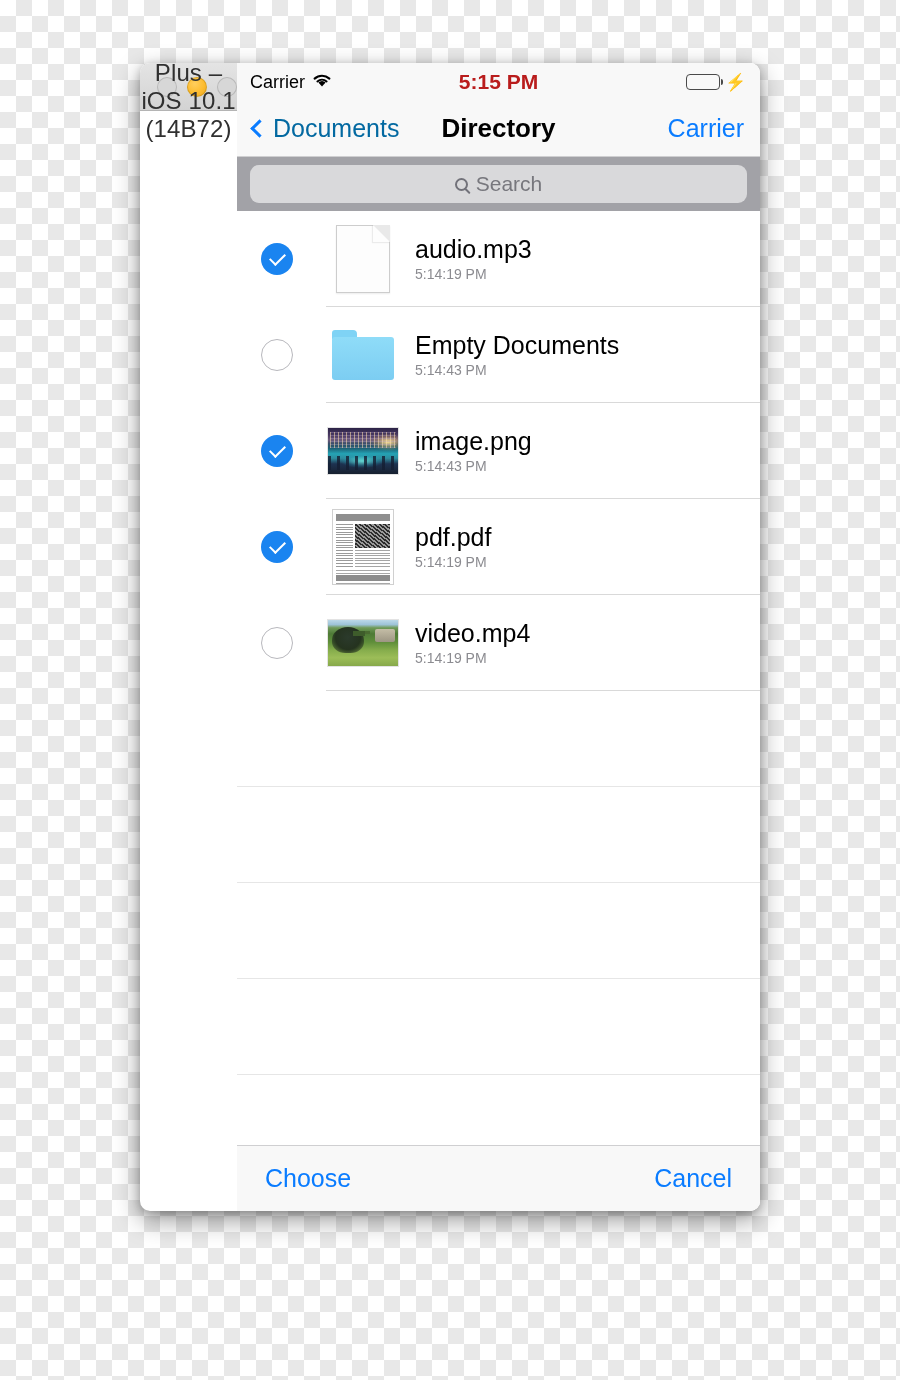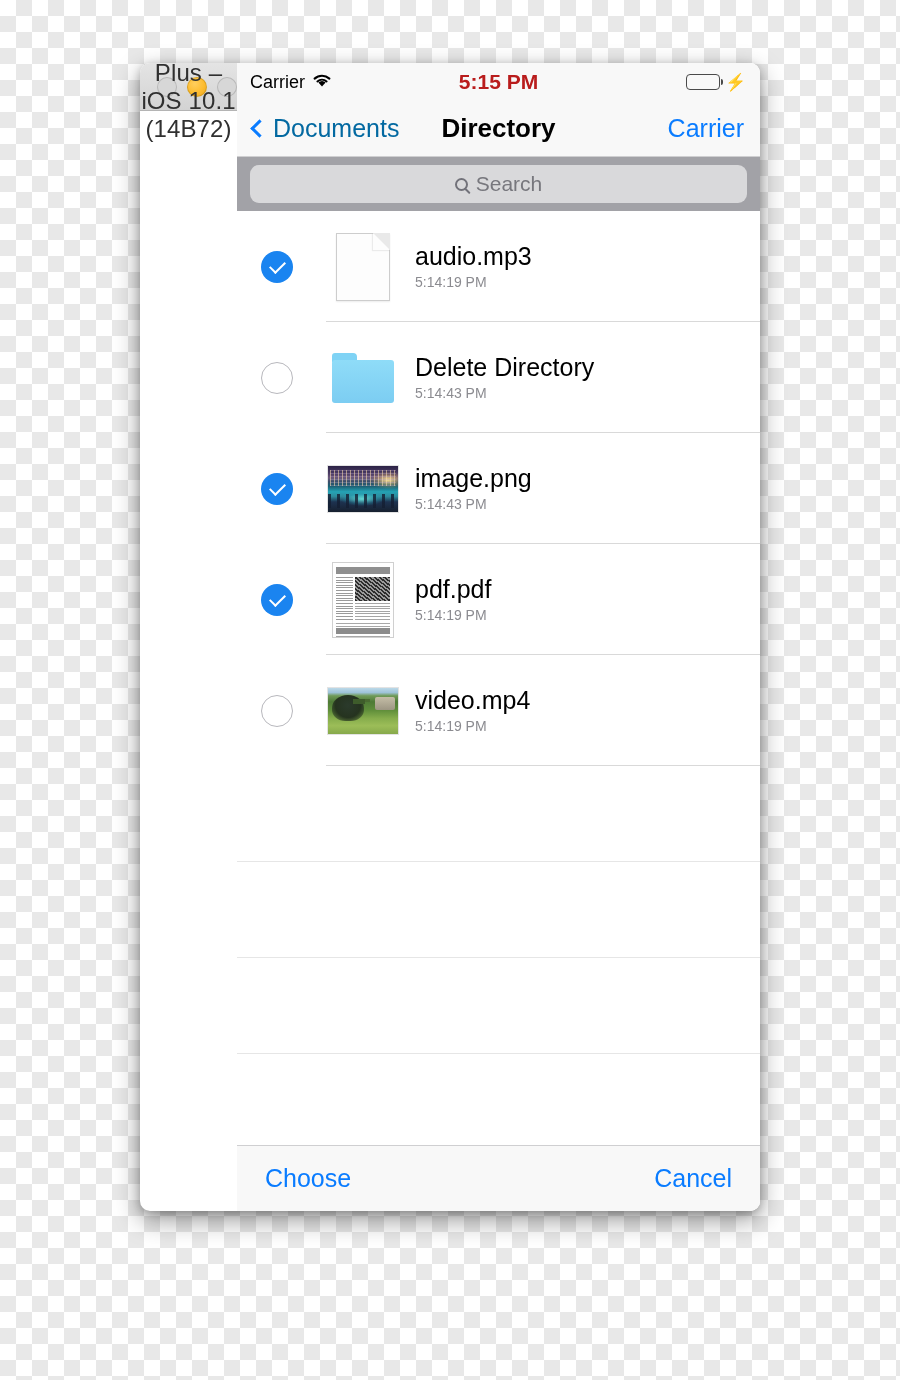--- a/index.html
+++ b/index.html
@@ -201,21 +201,21 @@
   .search-ph { color: #77777d; font-size: 21px; }
 
   
   .filelist {
     flex: 1 1 auto;
     background: #ffffff;
     overflow: hidden;
     min-height: 0;
   }
   .row {
-    height: 111px;
+    height: 96px;
     display: flex;
     align-items: center;
     padding-left: 24px;
     position: relative;
     cursor: pointer;
   }
   .row::after {
     content: "";
     position: absolute;
     left: 89px; right: 0; bottom: 0;
@@ -511,21 +511,21 @@
 
       <div class="row">
         <div class="check off"></div>
         <div class="icon-slot">
           <div class="folder-icon">
             <span class="folder-tab"></span>
             <span class="folder-body"></span>
           </div>
         </div>
         <div class="row-text">
-          <div class="row-name">Delete Directory</div>
+          <div class="row-name">Empty Documents</div>
           <div class="row-date">5:14:43 PM</div>
         </div>
       </div>
 
       <div class="row">
         <div class="check on"></div>
         <div class="icon-slot">
           <div class="thumb thumb-city"></div>
         </div>
         <div class="row-text">

